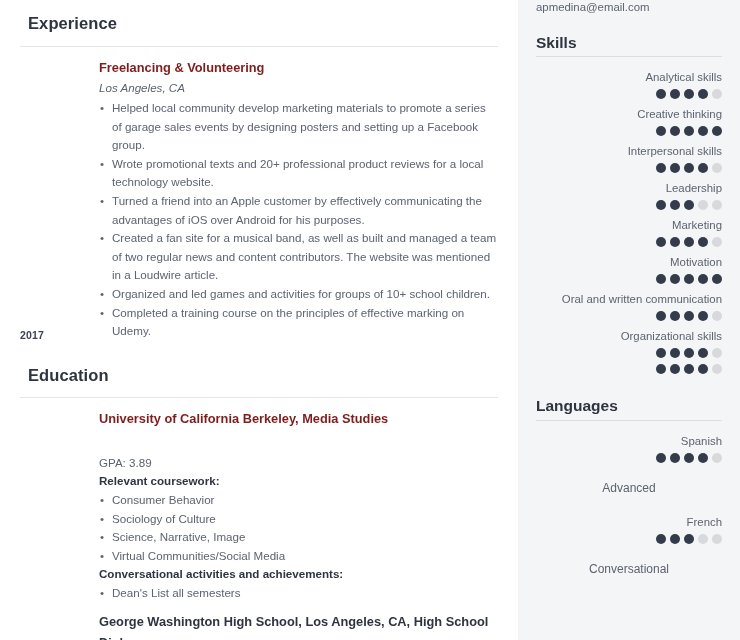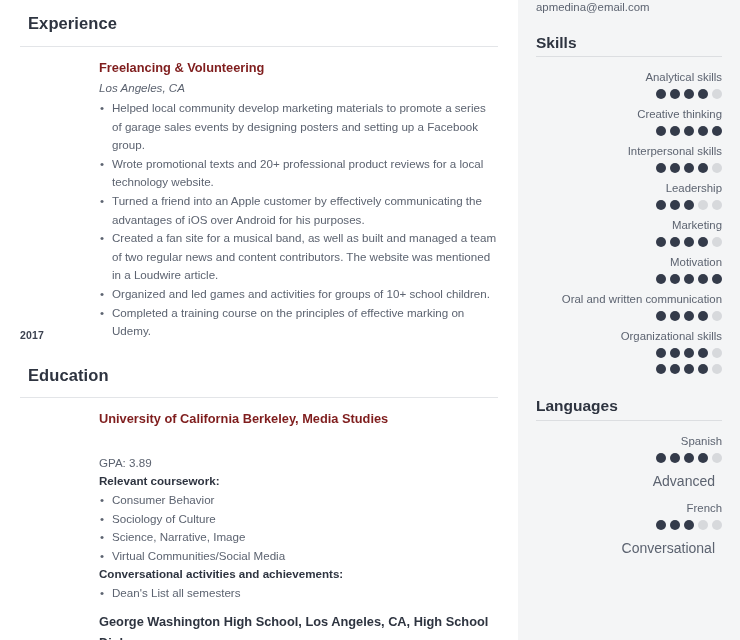--- a/index.html
+++ b/index.html
@@ -164,25 +164,25 @@
   }
   .dot {
     width: 10px;
     height: 10px;
     border-radius: 50%;
     display: block;
   }
   .dot.on  { background: #343b4a; }
   .dot.off { background: #d7d9dc; }
   .level-label {
-    font-size: 14px;
-    color: #5c6370;
-    text-align: right;
+    font-size: 12px;
+    color: #5c6370;
+    text-align: center;
     line-height: 16px;
-    margin: 7px;
+    margin: 14px;
   }
 </style>
 </head>
 <body>
 
 <div class="page">
 
   <div class="main">
 
     <div class="section">

